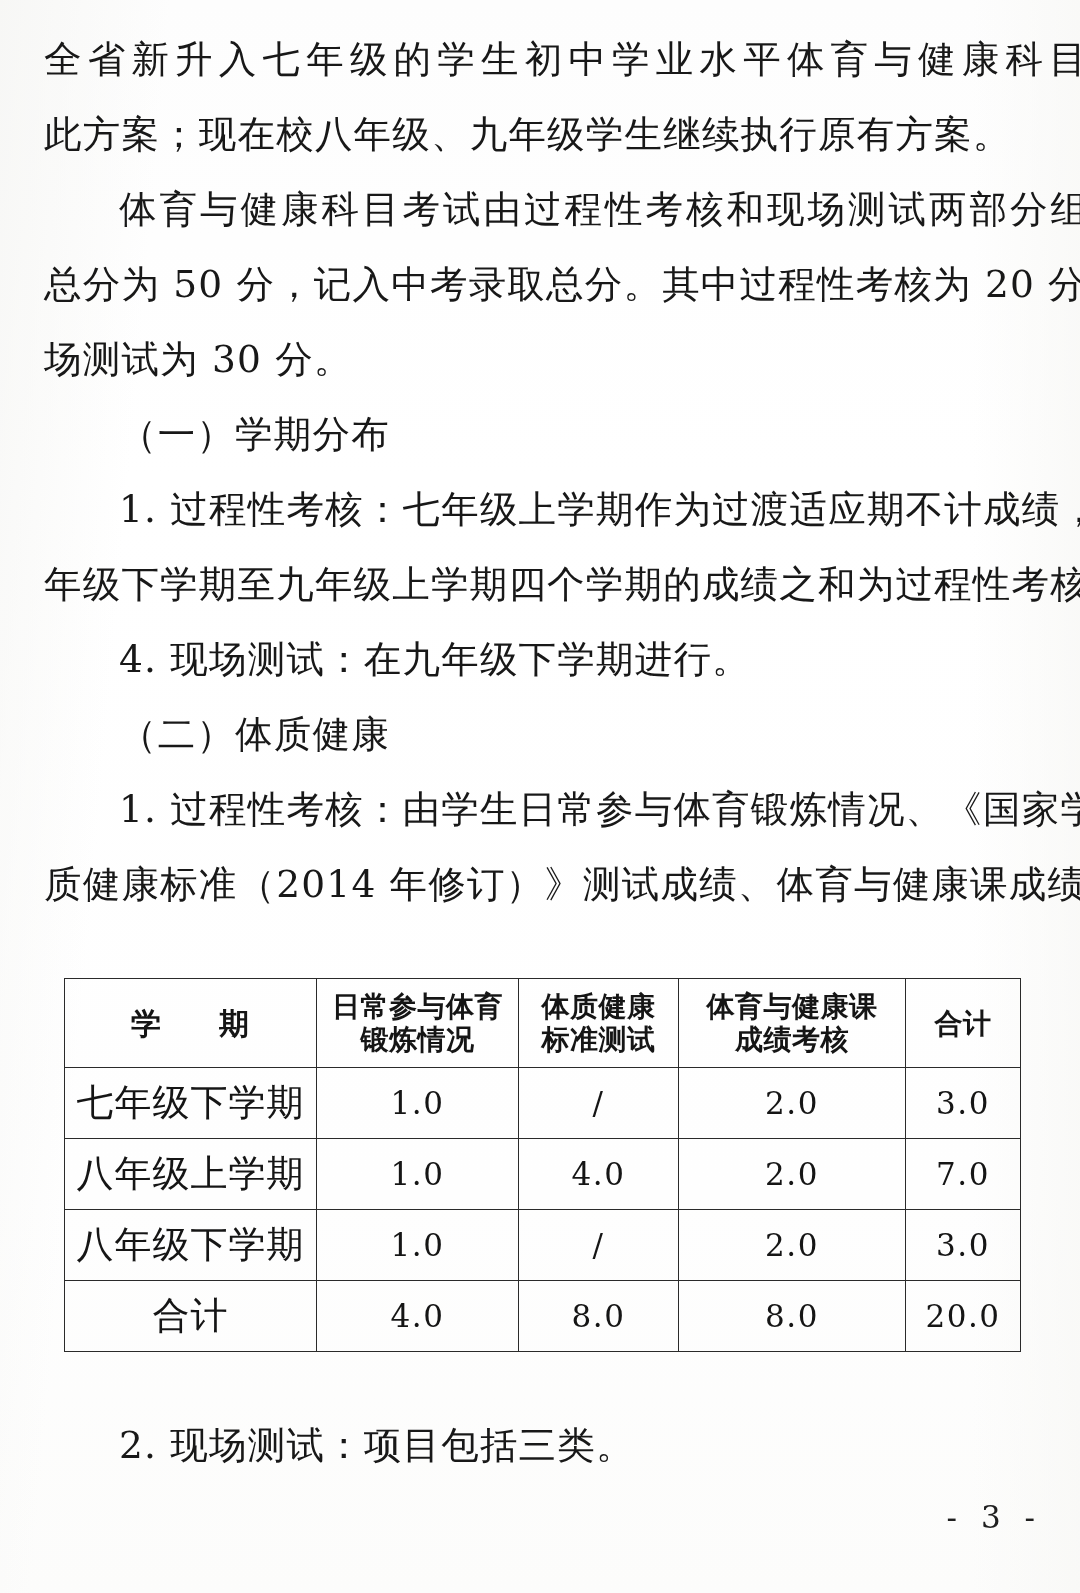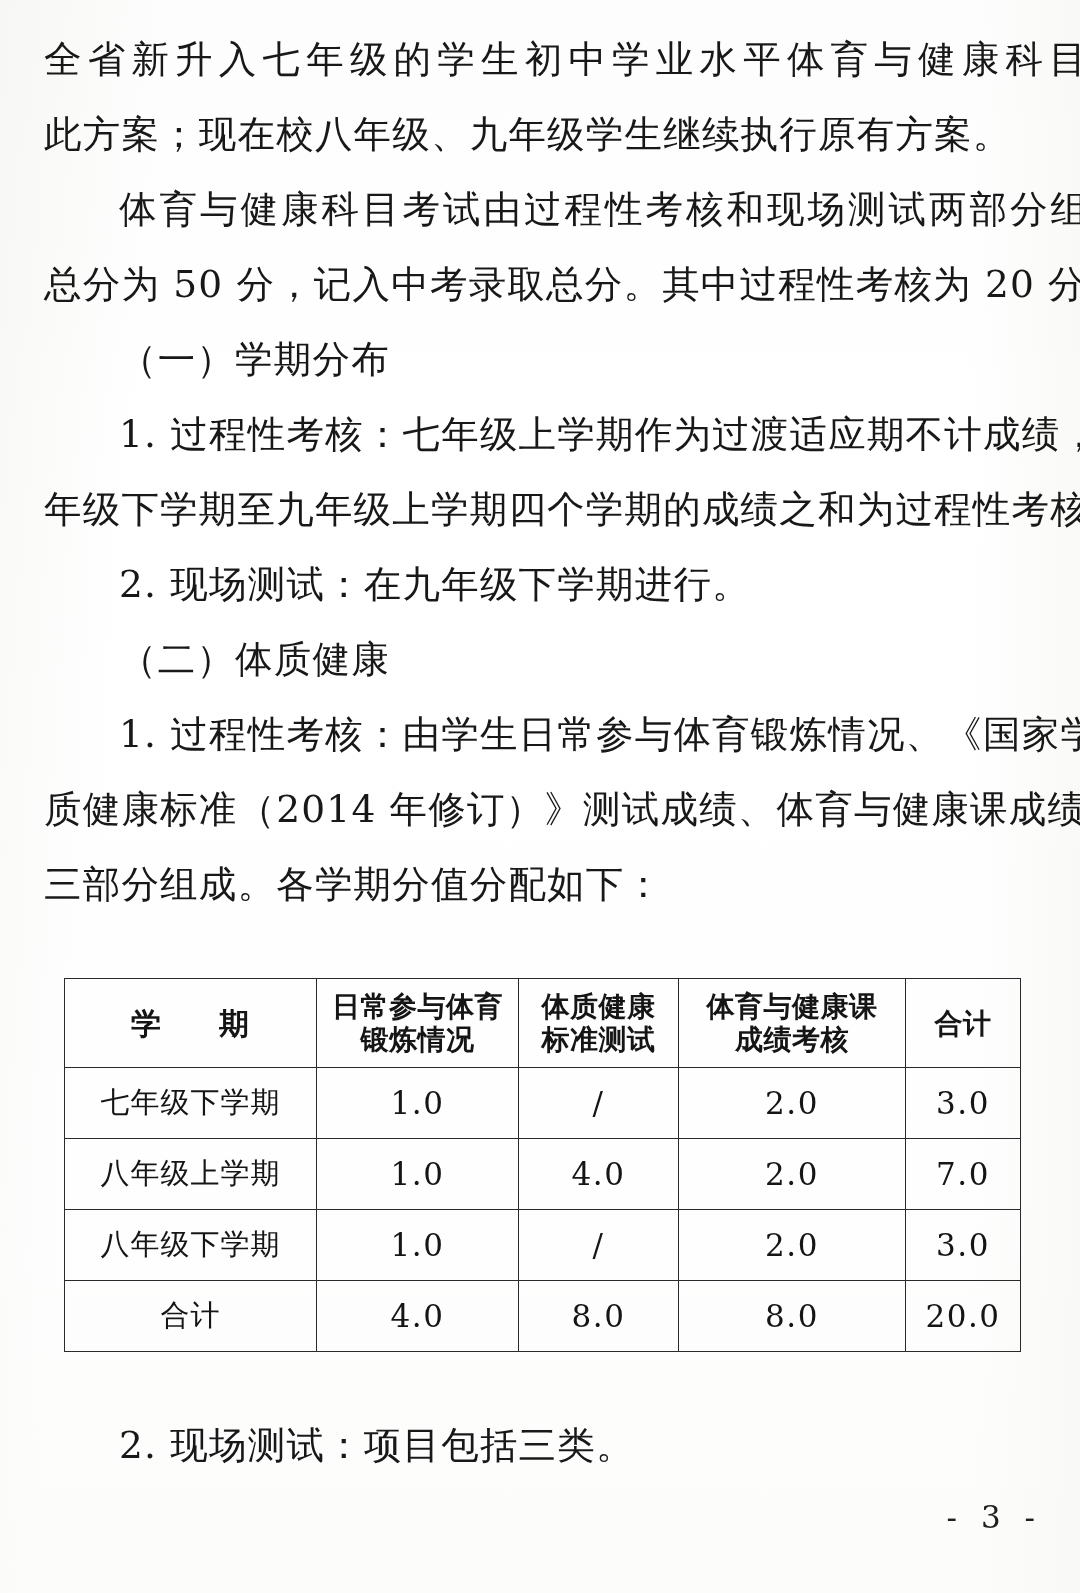--- a/index.html
+++ b/index.html
@@ -92,21 +92,21 @@
   table.score-table thead th.term-head {
     font-size: 30px;
     letter-spacing: 14px;
     padding-left: 14px;
   }
   table.score-table tbody td {
     height: 68px;
     font-size: 30px;
   }
   table.score-table tbody td.label {
-    font-size: 29px;
+    font-size: 37px;
     letter-spacing: 1px;
   }
   table.score-table tbody td.num {
     font-size: 31px;
     letter-spacing: 1.5px;
     font-family: "DejaVu Serif", "Liberation Serif", serif;
   }
   .hdr-l1 { display: block; }
   .hdr-l2 { display: block; }
 
@@ -136,33 +136,33 @@
 <div id="page">
 
   <div class="doc-body">
 
     <div class="ln sp-wide">全省新升入七年级的学生初中学业水平体育与健康科目考试适用</div>
     <div class="ln sp-sm">此方案；现在校八年级、九年级学生继续执行原有方案。</div>
 
 
     <div class="ln indent sp-mid">体育与健康科目考试由过程性考核和现场测试两部分组成，</div>
     <div class="ln sp-sm">总分为 50 分，记入中考录取总分。其中过程性考核为 20 分，现</div>
+    <div class="ln sp-sm">场测试为 30 分。</div>
 
     <div class="ln indent sp-sm">（一）学期分布</div>
 
     <div class="ln indent sp-sm">1. 过程性考核：七年级上学期作为过渡适应期不计成绩，七</div>
     <div class="ln sp-sm">年级下学期至九年级上学期四个学期的成绩之和为过程性考核成</div>
 
-    <div class="ln indent sp-sm">2. 现场测试：在九年级下学期进行。</div>
+    <div class="ln indent sp-sm">4. 现场测试：在九年级下学期进行。</div>
 
     <div class="ln indent sp-sm">（二）体质健康</div>
 
     <div class="ln indent sp-sm">1. 过程性考核：由学生日常参与体育锻炼情况、《国家学生体</div>
     <div class="ln sp-sm">质健康标准（2014 年修订）》测试成绩、体育与健康课成绩考核</div>
-    <div class="ln sp-sm">三部分组成。各学期分值分配如下：</div>
 
   </div>
 
   <div class="score-table-wrap">
     <table class="score-table">
       <colgroup>
         <col style="width:252px">
         <col style="width:202px">
         <col style="width:160px">
         <col style="width:227px">

